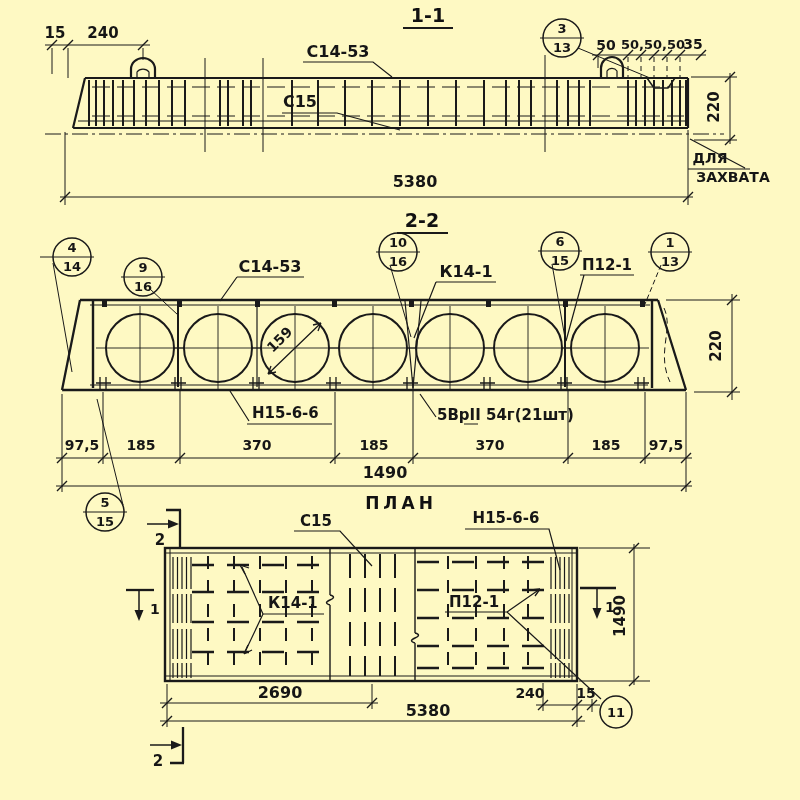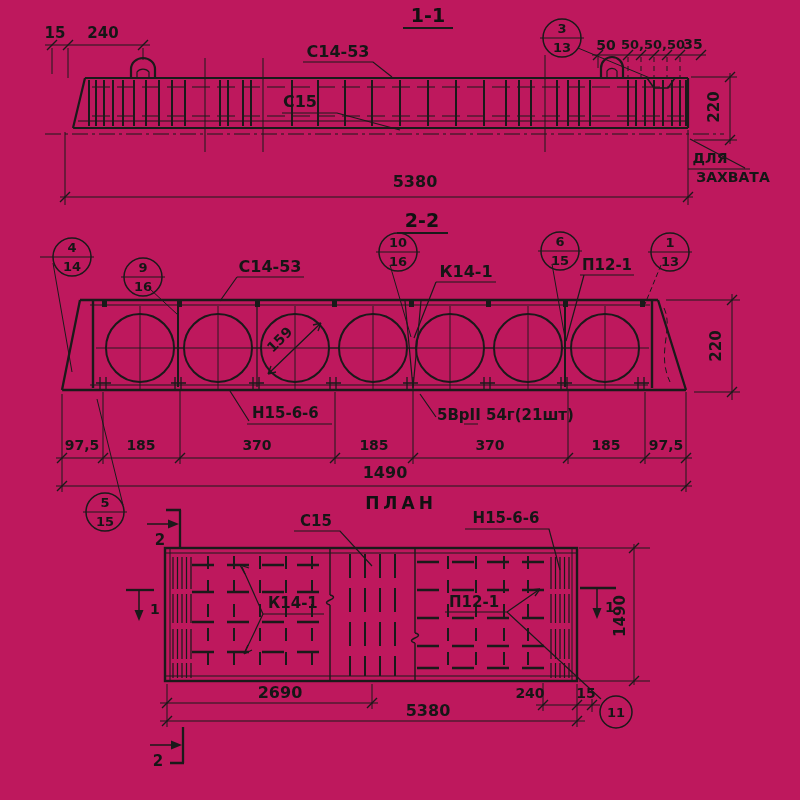--- a/index.html
+++ b/index.html
@@ -1,18 +1,18 @@
 <!DOCTYPE html>
 <html><head>
 <meta charset="utf-8">
 <style>
   html,body{margin:0;padding:0;background:#e8e8e4;}
   .sheet{
     position:relative;width:800px;height:800px;margin:0 auto;
-    background:#be185d;overflow:hidden;
+    background:#fef9c3;overflow:hidden;
   }
   svg{display:block;}
   .lbl{font-family:"DejaVu Sans",sans-serif;font-weight:bold;fill:#161616;}
   .ttl{font-family:"DejaVu Sans",sans-serif;font-weight:bold;fill:#111;}
   .ln{stroke:#1a1a1a;fill:none;}
   .thin{stroke-width:1;}
 </style>
 </head>
 <body>
 

